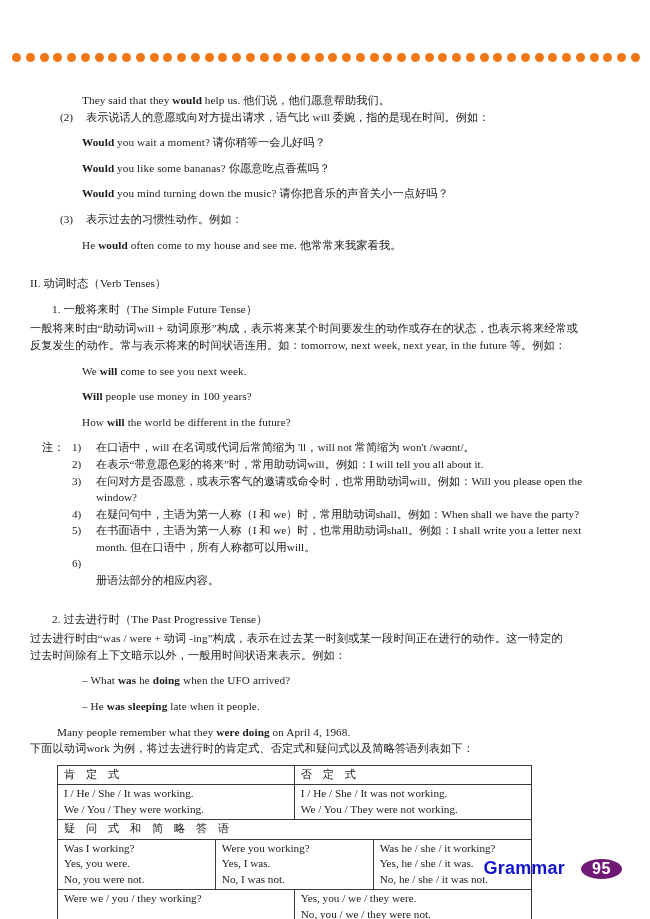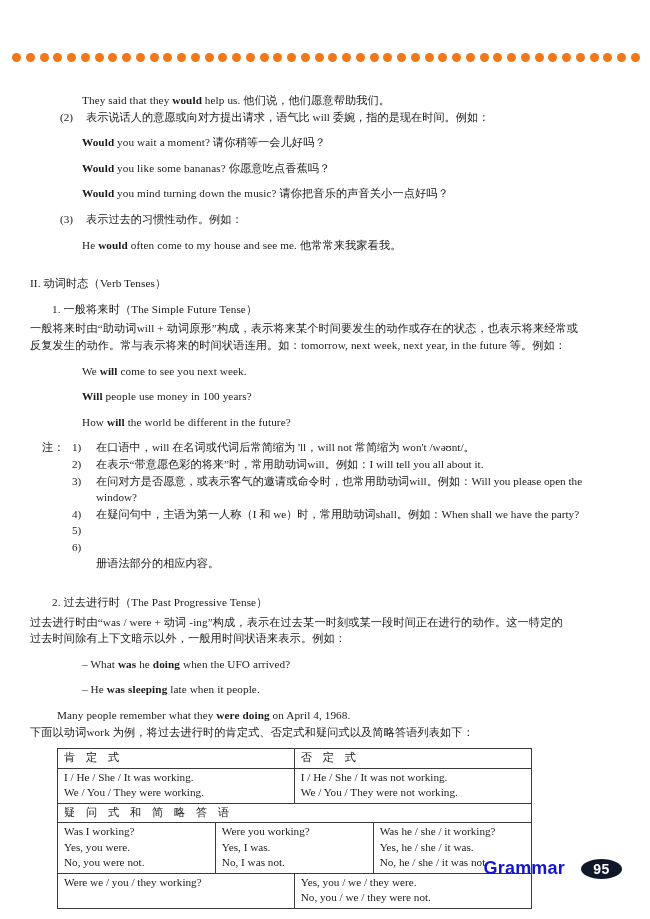--- a/index.html
+++ b/index.html
@@ -105,25 +105,25 @@
     color: #1414D2;
     font-family: "Liberation Sans", sans-serif;
     font-weight: bold;
     font-size: 18px;
     letter-spacing: 0.2px;
     text-align: center;
   }
   .page-badge {
     width: 41px; height: 20px;
     border-radius: 50%;
-    background: #0f172a;
+    background: #701a75;
     color: #ffffff;
     font-family: "Liberation Sans", sans-serif;
     font-weight: bold;
-    font-size: 14px;
+    font-size: 16px;
     display: flex;
     align-items: center;
     justify-content: center;
     letter-spacing: 0.5px;
   }
 </style>
 </head>
 <body>
 
 <div class="dot-rule">
@@ -238,20 +238,24 @@
       </span>
     </div>
     <div class="note-row i-6">
       <span class="note-lead"></span>
       <span class="note-num">4)</span>
       <span class="note-body">在疑问句中，主语为第一人称（I 和 we）时，常用助动词shall。例如：When shall we have the party?</span>
     </div>
     <div class="note-row i-6">
       <span class="note-lead"></span>
       <span class="note-num">5)</span>
+      <span class="note-body">
+        <span>在书面语中，主语为第一人称（I 和 we）时，也常用助动词shall。例如：I shall write you a letter next</span><br>
+        <span>month. 但在口语中，所有人称都可以用will。</span>
+      </span>
     </div>
     <div class="note-row i-6">
       <span class="note-lead"></span>
       <span class="note-num">6)</span>
       <span class="note-body">
         <br>
         <span>册语法部分的相应内容。</span>
       </span>
     </div>
   </div>

